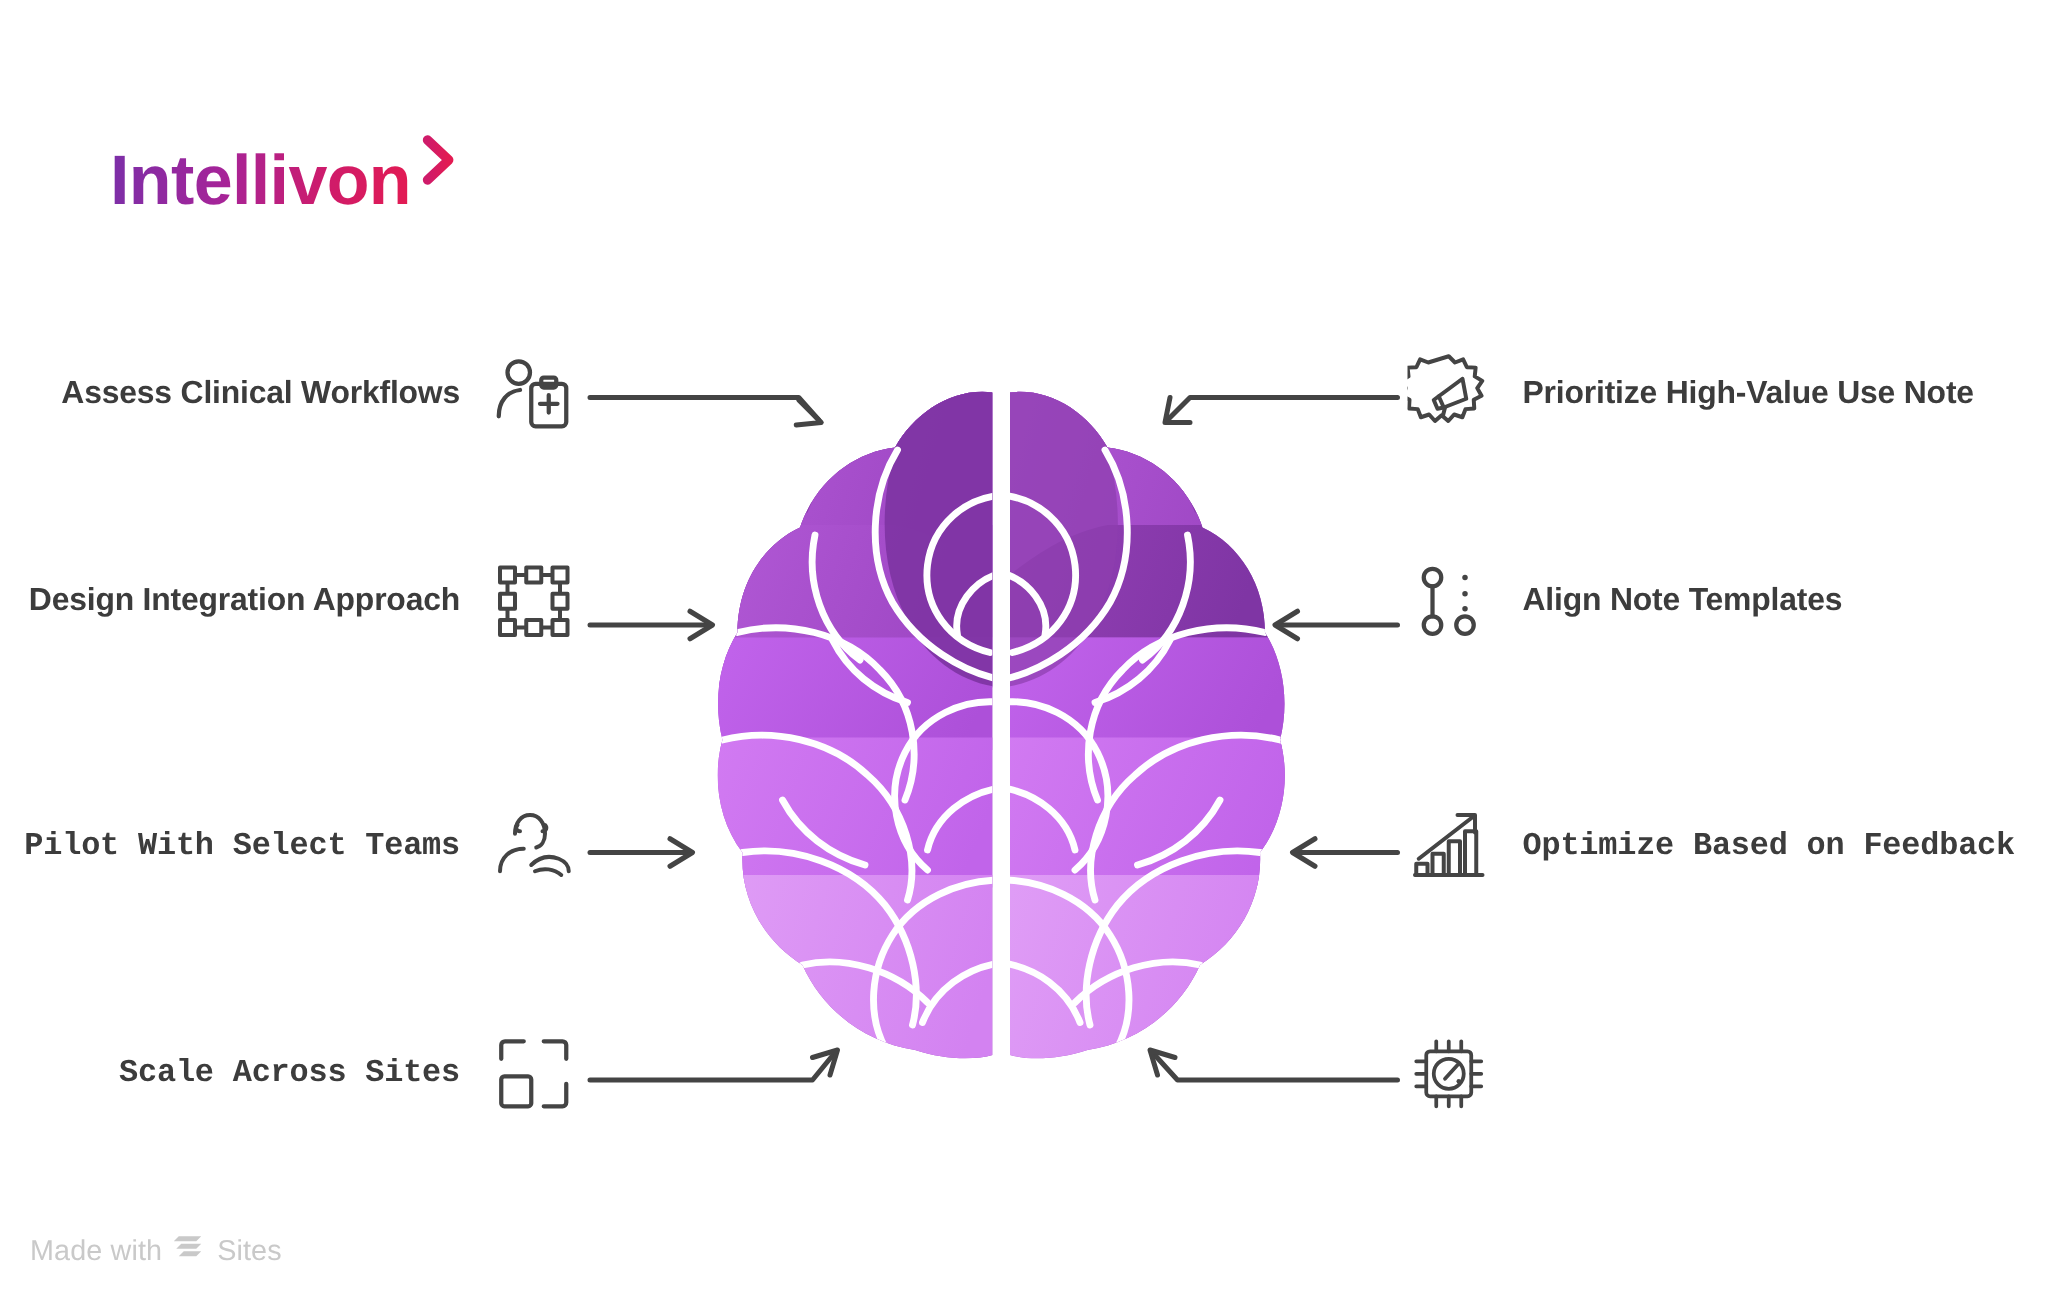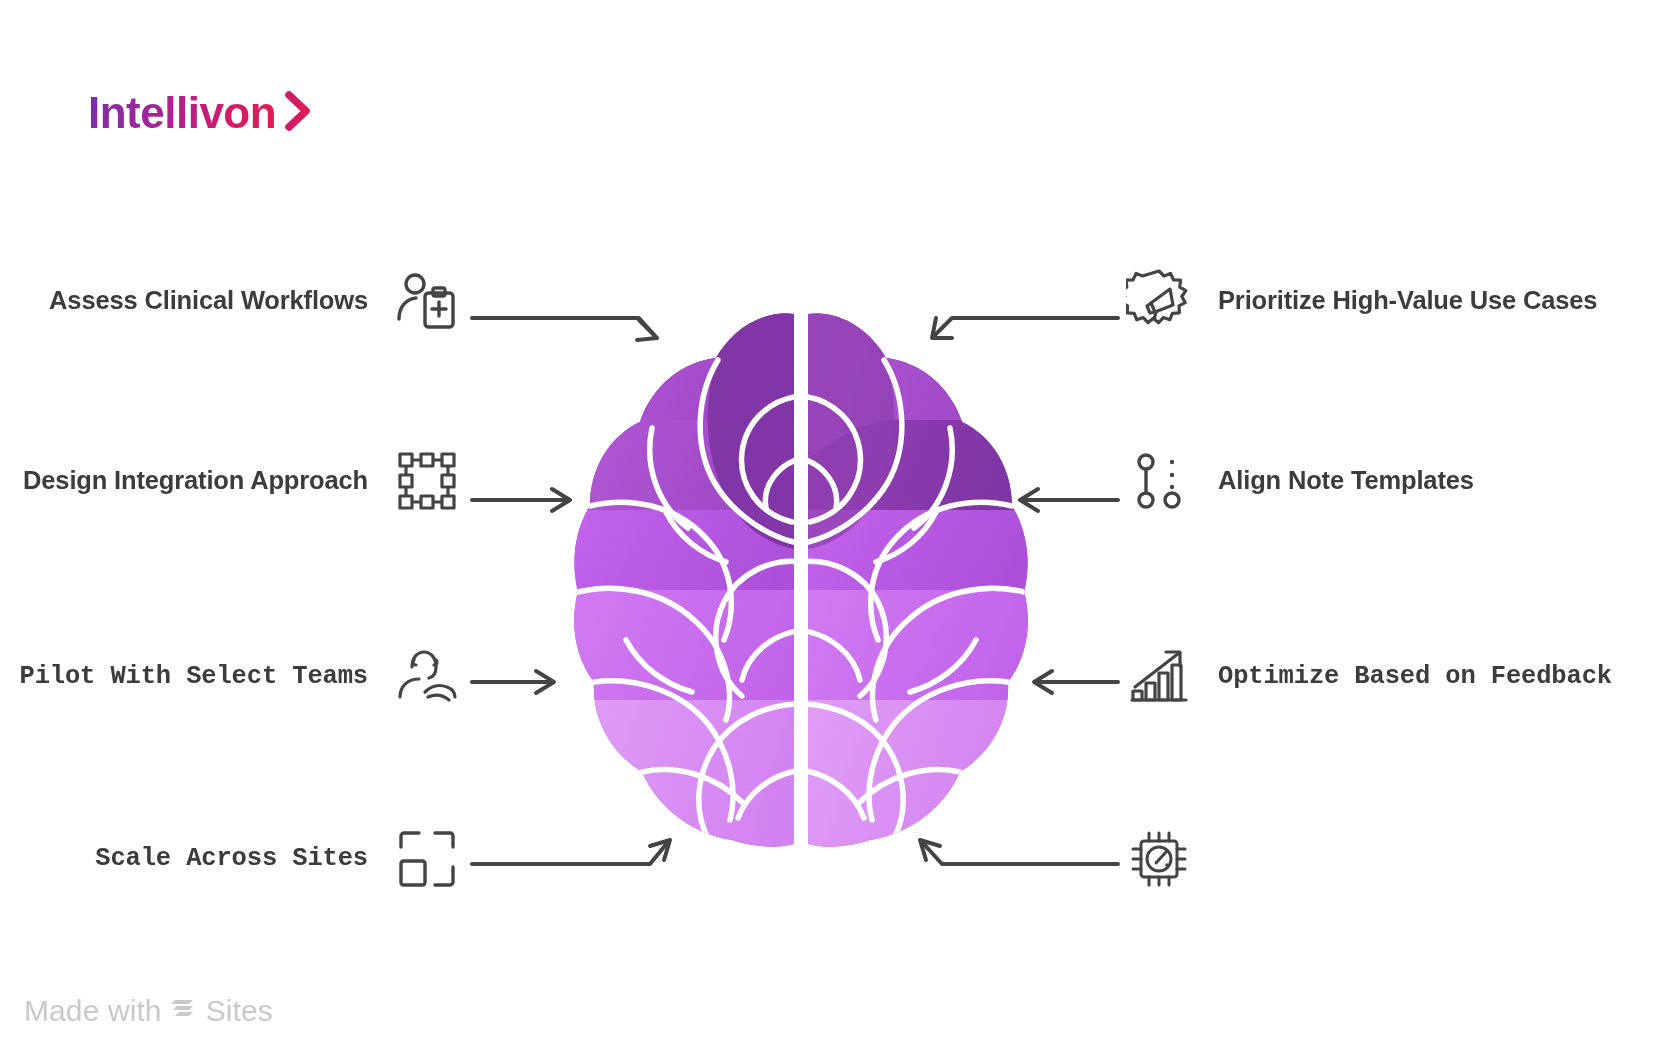--- a/index.html
+++ b/index.html
@@ -18,28 +18,29 @@
   
   #brand-logo {
     position: absolute;
     left: 88px;
     top: 88px;
     display: flex;
     align-items: center;
     gap: 4px;
   }
   #brand-logo .wordmark {
-    font-size: 44px;
+    font-size: 56px;
     font-weight: 700;
     letter-spacing: -0.5px;
     background: linear-gradient(95deg, #7b2fa8 0%, #a62498 38%, #cf1b6a 72%, #e31b52 100%);
     -webkit-background-clip: text;
     background-clip: text;
     color: transparent;
     line-height: 1;
+    margin-top: 28px;
   }
   #brand-logo .chev {
     display: block;
     margin-left: 2px;
   }
 
   
   #diagram {
     position: absolute;
     inset: 0;
@@ -82,42 +83,42 @@
     align-items: center;
     justify-content: center;
   }
   .node-icon svg { display: block; }
 
   
   .node.left  { right: 1196px; }
   
   .node.right { left: 1126px; }
 
-  .row-1 { top: 268px; }
+  .row-1 { top: 282px; }
   .row-2 { top: 448px; }
   .row-3 { top: 644px; font-family: Liberation Mono, monospace; }
   .row-4 { top: 826px; font-family: Liberation Mono, monospace; }
 
   
   #connectors {
     position: absolute;
     inset: 0;
     pointer-events: none;
   }
 
   
   #napkin-footer {
     position: absolute;
     left: 24px;
-    bottom: 16px;
+    bottom: 28px;
     display: flex;
     align-items: center;
     gap: 9px;
     color: #c9c9c9;
-    font-size: 30px;
+    font-size: 23px;
     letter-spacing: 0.1px;
   }
   #napkin-footer .nf-mark { display: block; }
 </style>
 </head>
 <body>
 
 <div id="brand-logo">
   <span class="wordmark">Intellivon</span>
   <span class="chev">
@@ -329,21 +330,21 @@
 
   <div class="node right row-1">
     <span class="node-icon">
       <svg width="66" height="66" viewBox="0 0 66 66" fill="none" stroke="#444" stroke-width="3.2" stroke-linecap="round" stroke-linejoin="round">
         <path d="M33 3 l5 5 6.5 -2.5 3 6.3 7 0.3 -0.7 7 6 3.6 -4 5.8 3.4 6.1 -6.2 3.2 0.4 7 -7 0.5 -2.5 6.5 -6.6 -2.2 -4.7 5.2 -5.3 -4.6 -5.3 4.6 -4.7 -5.2 -6.6 2.2 -2.5 -6.5 -7 -0.5 0.4 -7 -6.2 -3.2 3.4 -6.1 -4 -5.8 6 -3.6 -0.7 -7 7 -0.3 3 -6.3 6.5 2.5 Z"></path>
         <path d="M44 21 L25 35 l4 9 18 -7 Z"></path>
         <path d="M25 35 l-4 3 3 7 5 -1"></path>
         <path d="M30 44 l-1.5 6"></path>
       </svg>
     </span>
-    <span class="node-label">Prioritize High-Value Use Cases</span>
+    <span class="node-label">Prioritize High-Value Use Note</span>
   </div>
 
   <div class="node right row-2">
     <span class="node-icon">
       <svg width="64" height="64" viewBox="0 0 64 64" fill="none" stroke="#444" stroke-width="3.4" stroke-linecap="round" stroke-linejoin="round">
         <circle cx="19" cy="13" r="7"></circle>
         <circle cx="19" cy="51" r="7"></circle>
         <path d="M19 20 V44"></path>
         <circle cx="45" cy="51" r="7"></circle>
         <circle cx="45" cy="13" r="2.2" fill="#444" stroke="none"></circle>

